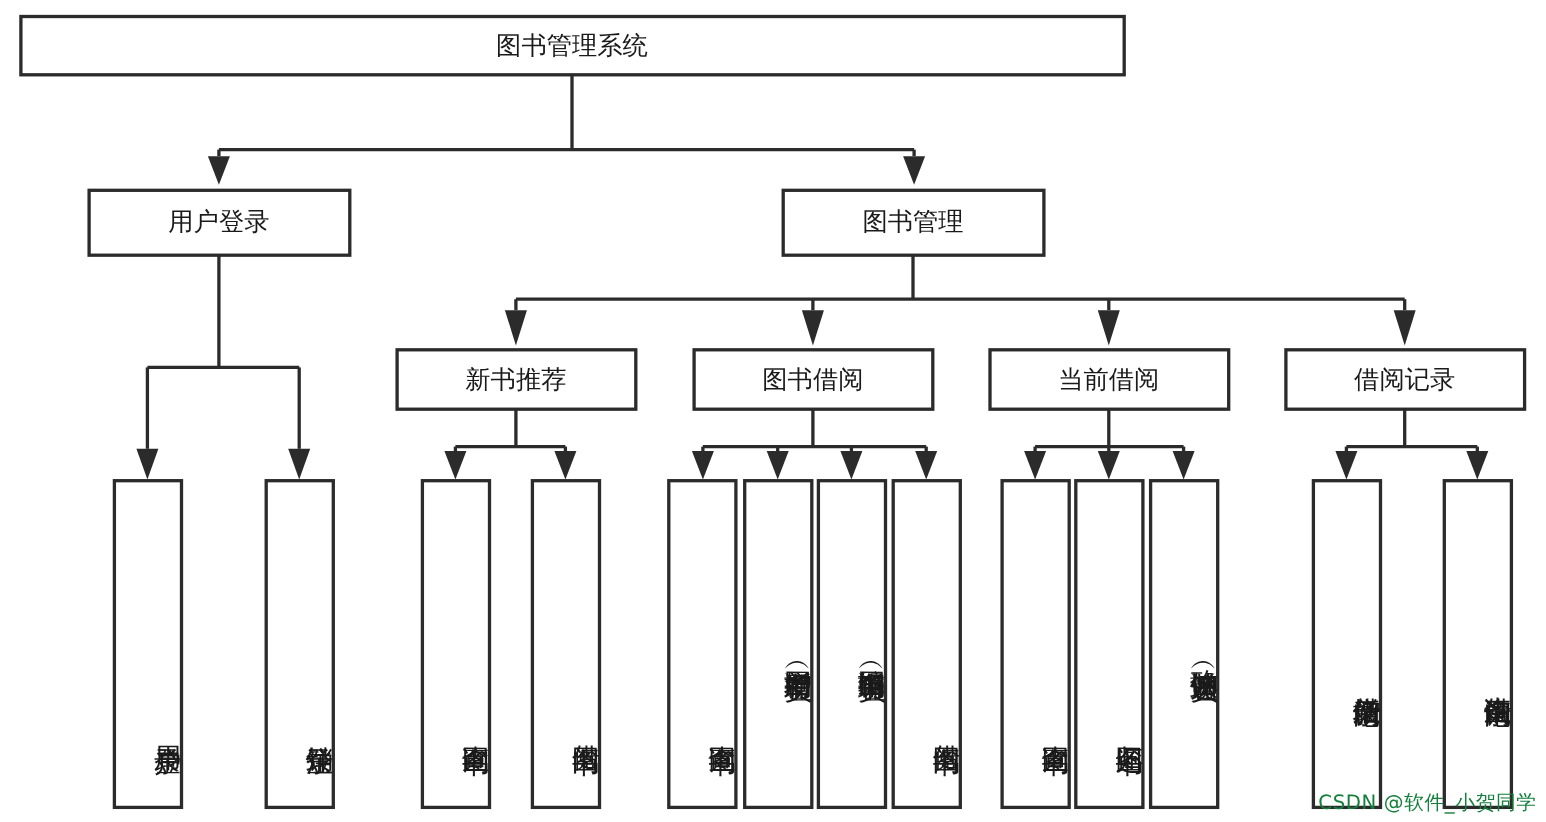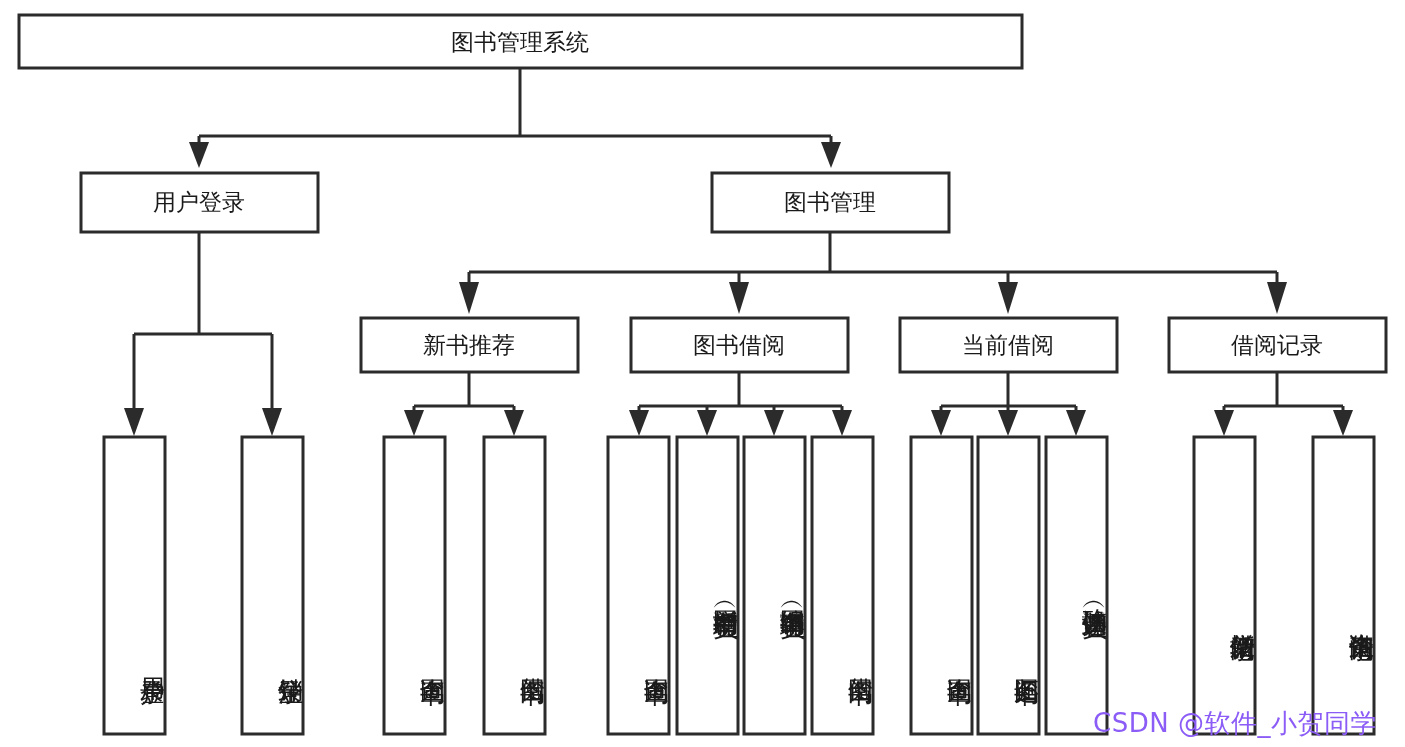--- a/index.html
+++ b/index.html
@@ -57,25 +57,25 @@
     color: #1a1a1a;
     letter-spacing: 1px;
     display: flex;
     align-items: flex-start;
     justify-content: center;
     white-space: nowrap;
     pointer-events: none;
   }
   .watermark {
     position: absolute;
-    right: 28px;
+    right: 8px;
     bottom: 6px;
     font-family: "DejaVu Sans", "Liberation Sans", sans-serif;
-    font-size: 26px;
-    color: #8b5cf6;
+    font-size: 18px;
+    color: #15803d;
     letter-spacing: 0.5px;
     white-space: nowrap;
   }
 </style>
 </head>
 <body>
 
 <div id="diagram-root">
 
   <svg id="flow-svg" viewBox="0 0 1405 747">

